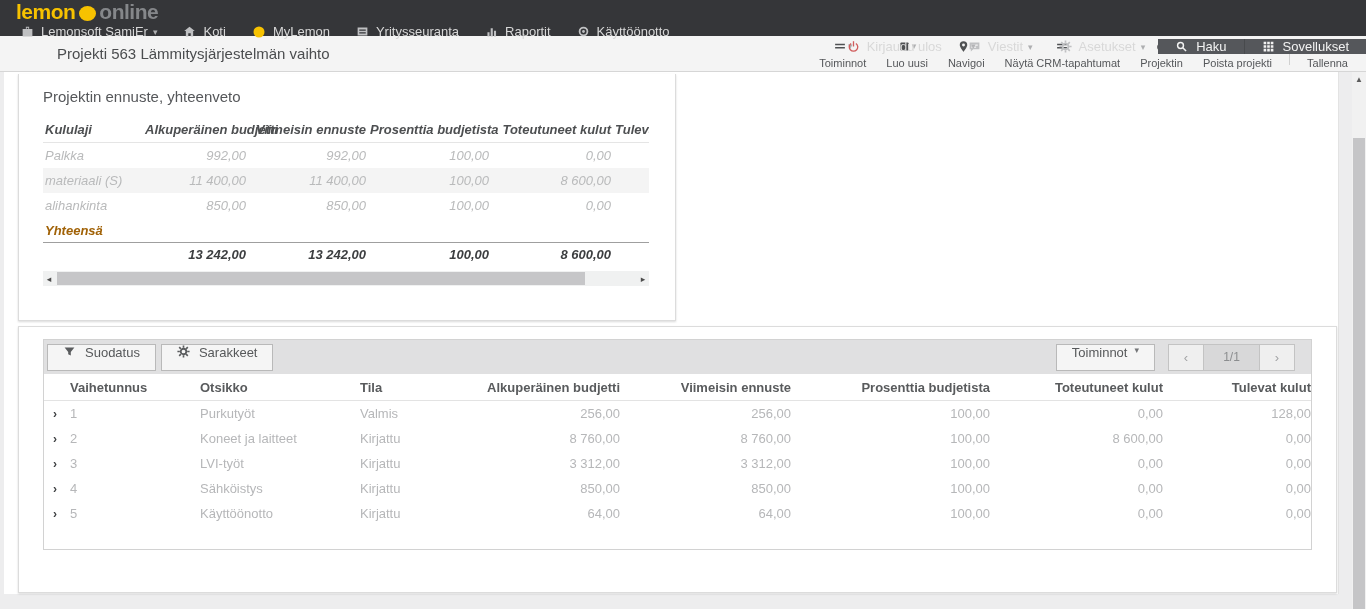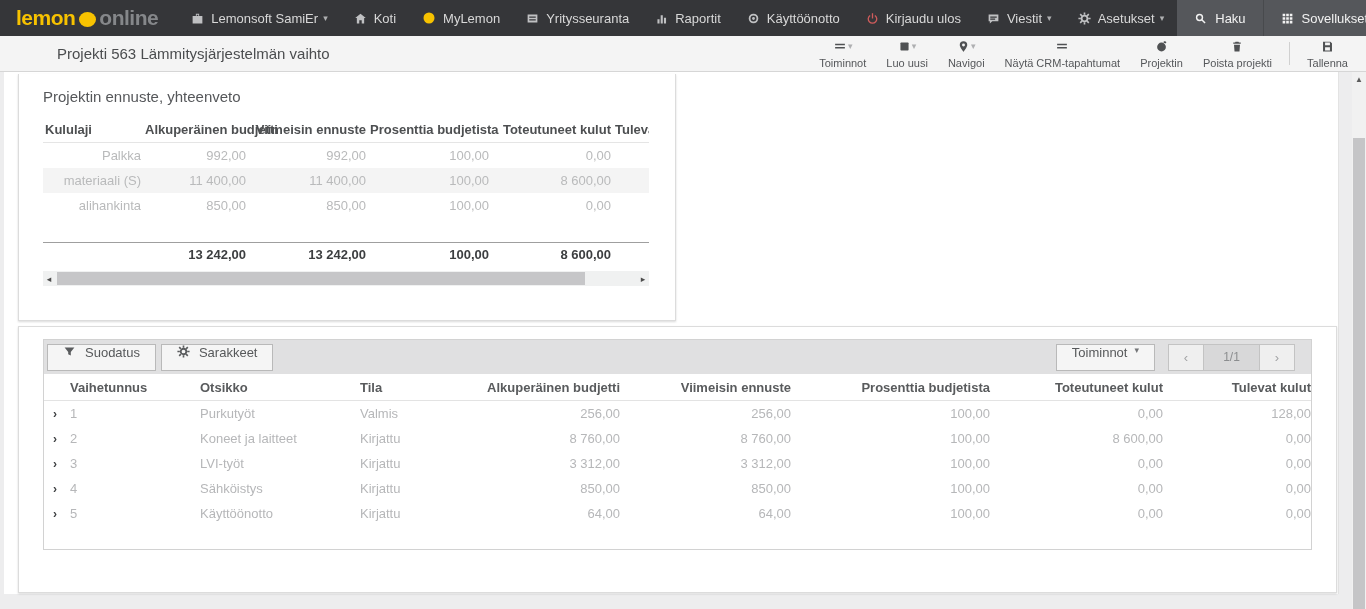--- a/index.html
+++ b/index.html
@@ -1,21 +1,21 @@
 <!DOCTYPE html>
 <html><head>
 <meta charset="utf-8">
 <style>
   html,body{margin:0;padding:0;background:#d8d8d8;}
   .screen{position:relative;width:1366px;height:609px;background:#ededee;overflow:hidden;
           font-family:"Liberation Sans",sans-serif;-webkit-font-smoothing:antialiased;}
 
   
   .navbar{position:absolute;top:0;left:0;right:0;height:36px;background:#353639;
-          display:flex;align-items:stretch;color:#d6d6d6;font-size:13px;z-index:5;}
+          display:flex;align-items:stretch;color:#d6d6d6;font-size:13px;z-index:5;flex-direction:column;}
   .logo{display:flex;align-items:center;padding:0 12px 0 16px;cursor:pointer;}
   .logo-lemon{color:#f7c200;font-size:21px;font-weight:700;letter-spacing:-0.5px;}
   .logo-dot{width:17px;height:15px;background:#f7c200;border-radius:50%;margin:3px 3px 0 4px;}
   .logo-online{color:#85878a;font-size:21px;font-weight:700;letter-spacing:-0.5px;}
   .nav-items,.nav-right{display:flex;align-items:stretch;}
   .nav-items{margin-left:8px;}
   .nav-right{margin-left:auto;}
   .nav-item{display:flex;align-items:center;gap:7px;padding:0 13px;cursor:pointer;color:#d8d8d8;white-space:nowrap;}
   .nav-item svg{flex:none;color:#bfc0c2;}
   .caret{font-size:9px;color:#aeafb1;margin-left:-2px;}
@@ -42,25 +42,25 @@
   .vs-arrow{height:14px;text-align:center;font-size:8px;color:#5c5c5c;line-height:15px;cursor:pointer;}
   .vs-thumb{position:absolute;left:1px;right:1px;top:66px;bottom:0;background:#c5c5c7;cursor:grab;}
 
   .panel{position:absolute;background:#fff;border:1px solid #dcdcdc;box-shadow:0 1px 2px rgba(0,0,0,0.15);}
   .panel1{left:14px;top:2px;width:656px;height:246px;border-top:none;}
   .panel2{left:14px;top:254px;width:1317px;height:265px;}
   .panel h2{font-size:15px;font-weight:400;color:#55575a;margin:14px 0 0 24px;}
 
   
   .t1wrap{width:606px;margin:11px 0 0 24px;overflow:hidden;}
-  table.t1{border-collapse:collapse;table-layout:fixed;width:690px;font-size:13px;}
+  table.t1{border-collapse:collapse;table-layout:fixed;width:690px;font-size:13px;font-style:italic;}
   .t1 th{height:26px;font-weight:600;color:#4d4f51;border-bottom:1px solid #e5e5e5;
          text-align:left;padding:0 2px;white-space:nowrap;}
   .t1 th.num,.t1 td.num{text-align:right;}
-  .t1 td{height:25px;color:#b9babb;padding:0 2px;white-space:nowrap;text-align:right;}
+  .t1 td{height:25px;color:#b9babb;padding:0 2px;white-space:nowrap;}
   .t1 tbody tr.zebra{background:#f4f4f4;}
   .t1 tr.total-label td{color:#a16207;font-weight:700;border-bottom:1px solid #9f9f9f;height:24px;}
   .t1 tr.totals td{color:#3c3e40;font-weight:700;height:23px;}
 
   .hscroll{position:relative;width:606px;height:15px;margin:5px 0 0 24px;background:#f0f1f1;}
   .hs-left,.hs-right{position:absolute;top:0;width:12px;height:15px;font-size:9px;line-height:16px;
                      color:#4d4d4d;text-align:center;cursor:pointer;}
   .hs-left{left:0;} .hs-right{right:0;}
   .hs-thumb{position:absolute;left:14px;top:1px;height:13px;width:528px;background:#c6c6c8;cursor:grab;}
 

